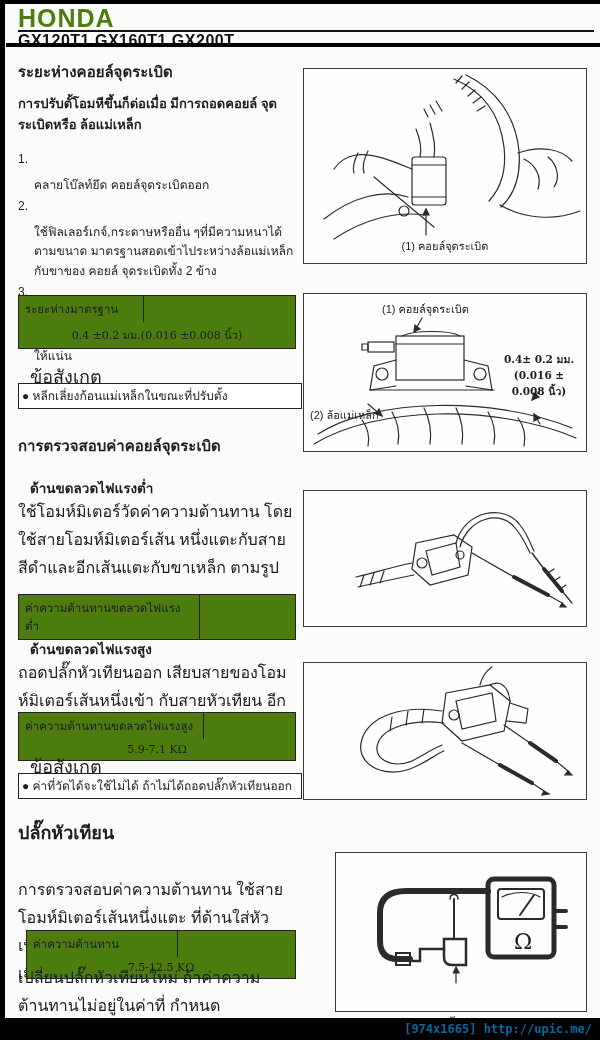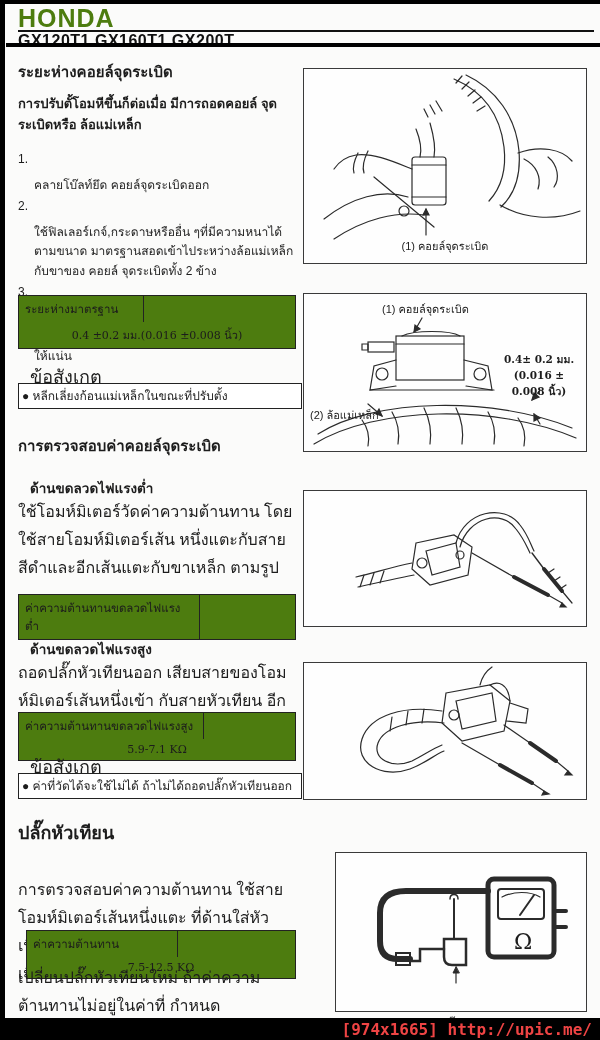--- a/index.html
+++ b/index.html
@@ -7,22 +7,22 @@
     width:600px;height:1040px;position:relative;overflow:hidden;
     background:#fbfbfa;
     font-family:"Liberation Sans","DejaVu Sans",sans-serif;
     color:#1c1c1c;
     -webkit-font-smoothing:antialiased;
   }
   .abs{position:absolute;}
   
   .top-line{left:0;top:0;width:600px;height:4px;background:#000;}
   .left-strip{left:0;top:0;width:5px;height:1040px;background:#000;}
-  .footer-bar{left:0;top:1018px;width:600px;height:22px;background:#000;color:#ef4444;
-    font-family:"DejaVu Sans Mono",monospace;font-size:16px;font-weight:bold;
+  .footer-bar{left:0;top:1018px;width:600px;height:22px;background:#000;color:#0369a1;
+    font-family:"DejaVu Sans Mono",monospace;font-size:12px;font-weight:bold;
     display:flex;align-items:center;justify-content:flex-end;padding-right:8px;box-sizing:border-box;}
   
   .brand{left:18px;top:4px;font-family:Liberation Sans, sans-serif;
     font-weight:900;font-size:25px;letter-spacing:1px;color:#4d7c0f;}
   .thin-rule{left:18px;top:30px;width:576px;height:2px;background:#111;}
   .models{left:18px;top:32px;font-size:16px;font-weight:bold;letter-spacing:.5px;color:#111;}
   .thick-rule{left:6px;top:43px;width:594px;height:4px;background:#000;}
   
   .col{left:18px;width:276px;}
   .h1{font-size:15px;font-weight:bold;}

